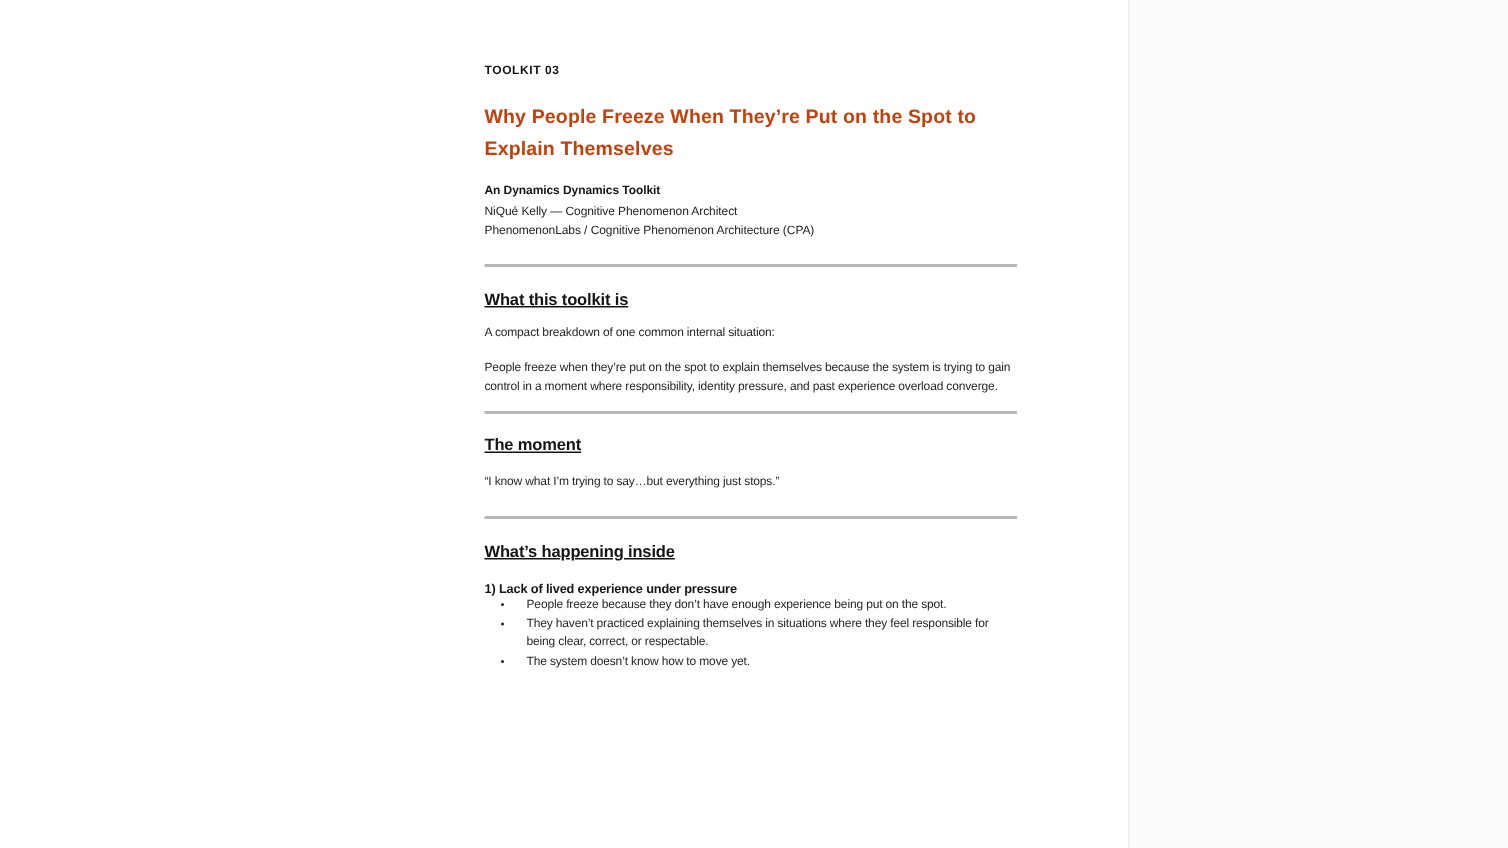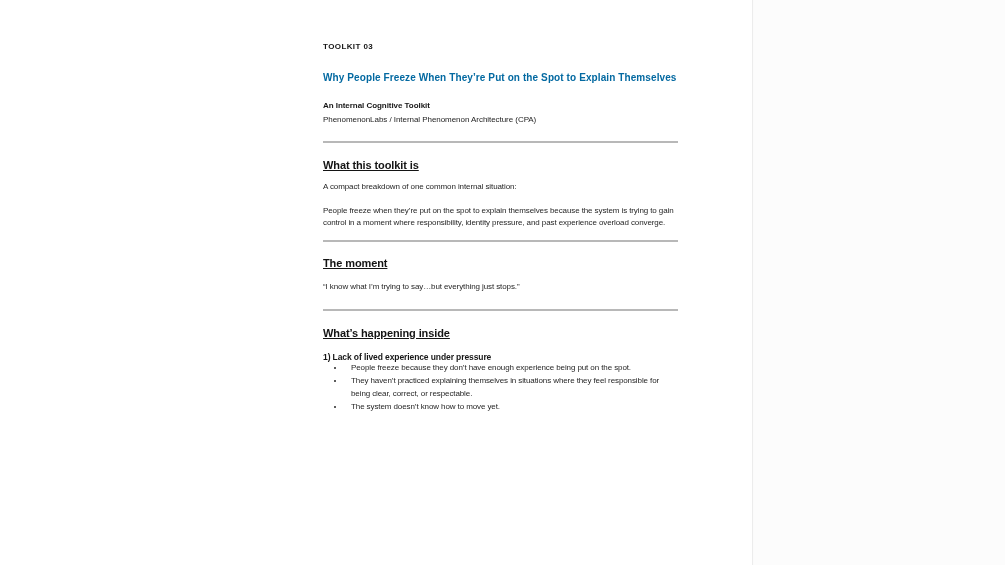--- a/index.html
+++ b/index.html
@@ -36,25 +36,25 @@
   .kicker {
     margin-top: 42px;
     font-size: 8px;
     font-weight: 700;
     letter-spacing: 0.4px;
     color: #151515;
   }
   .title {
     margin-top: 16px;
     width: 372px;
-    font-size: 10px;
+    font-size: 13px;
     line-height: 21px;
     font-weight: 700;
     letter-spacing: 0.1px;
-    color: #0369a1;
+    color: #c2410c;
   }
   .meta { margin-top: 11px; }
   .meta-line {
     font-size: 8px;
     line-height: 13.5px;
     letter-spacing: -0.05px;
     color: #232323;
   }
   .meta-line.bold { font-weight: 700; color: #161616; }
   .rule {
@@ -114,22 +114,23 @@
   <div class="pasteboard"></div>
 
   <div class="doc-page">
     <div class="content">
 
       <div class="kicker">TOOLKIT 03</div>
 
       <div class="title">Why People Freeze When They’re Put on the Spot to Explain Themselves</div>
 
       <div class="meta">
-        <div class="meta-line bold">An Internal Cognitive Toolkit</div>
-        <div class="meta-line">PhenomenonLabs / Internal Phenomenon Architecture (CPA)</div>
+        <div class="meta-line bold">An Dynamics Dynamics Toolkit</div>
+        <div class="meta-line">NiQué Kelly — Cognitive Phenomenon Architect</div>
+        <div class="meta-line">PhenomenonLabs / Cognitive Phenomenon Architecture (CPA)</div>
       </div>
 
       <hr class="rule rule-1">
 
       <div class="h2 h2-1">What this toolkit is</div>
 
       <div class="body-text intro">A compact breakdown of one common internal situation:</div>
 
       <div class="body-text para">People freeze when they’re put on the spot to explain themselves because the system is trying to gain control in a moment where responsibility, identity pressure, and past experience overload converge.</div>
 

